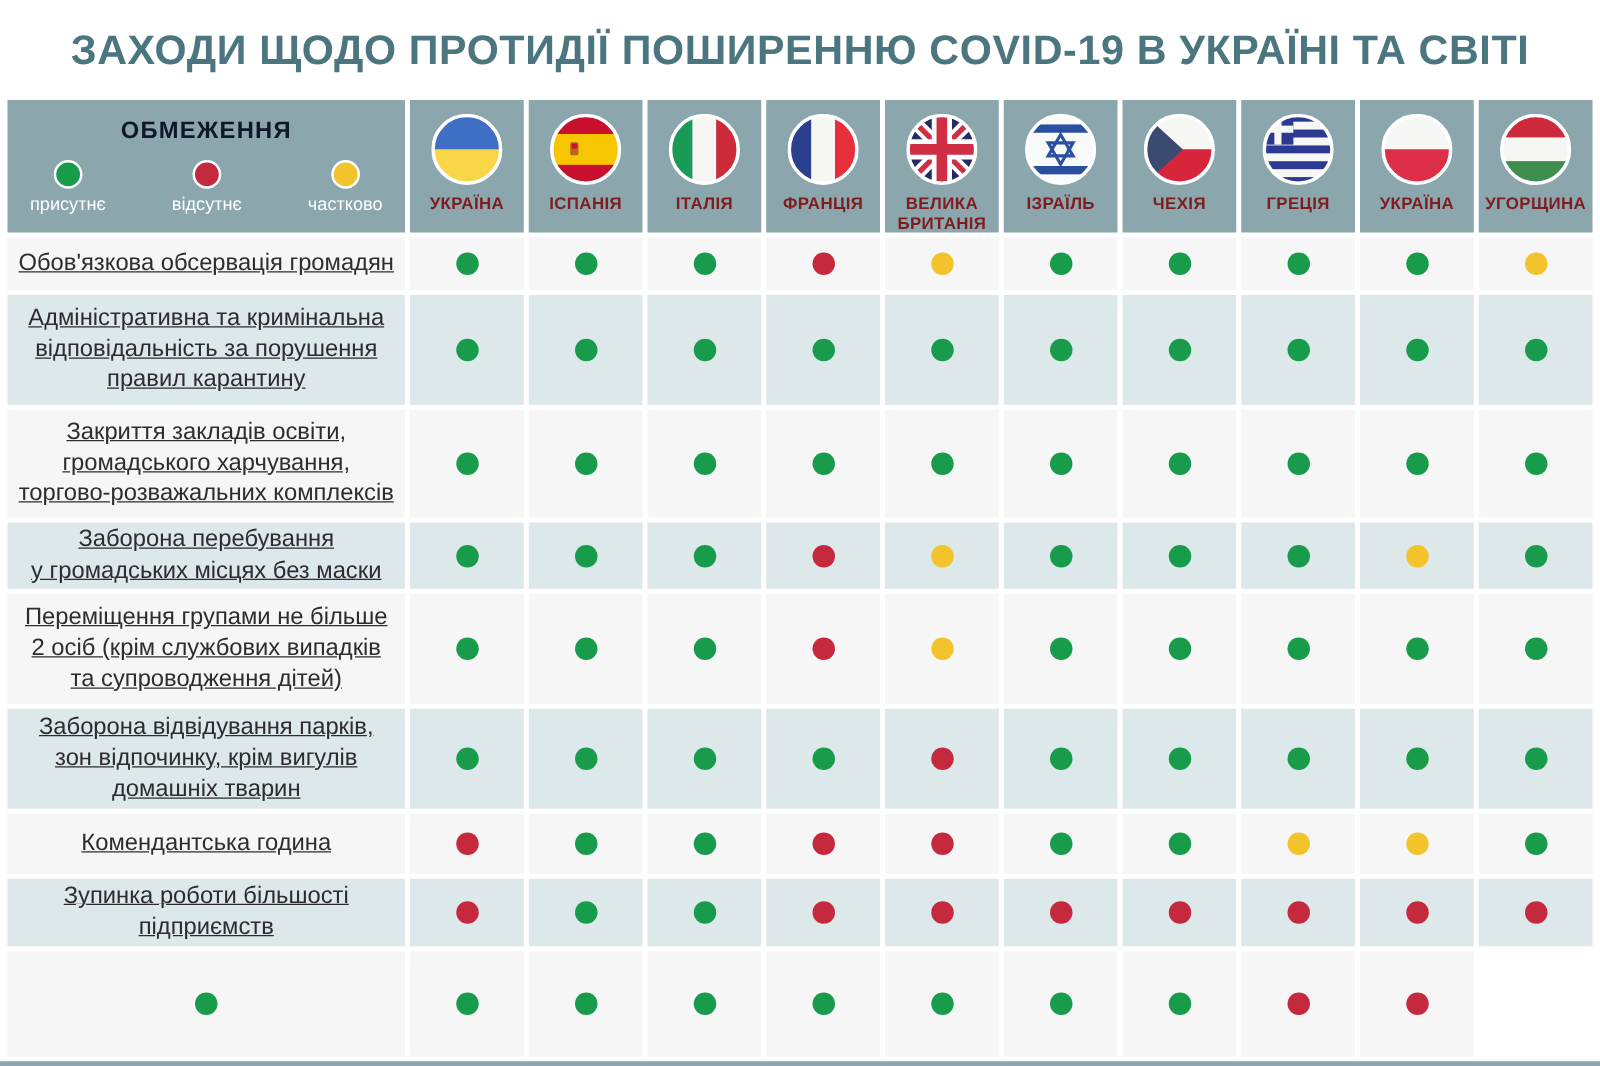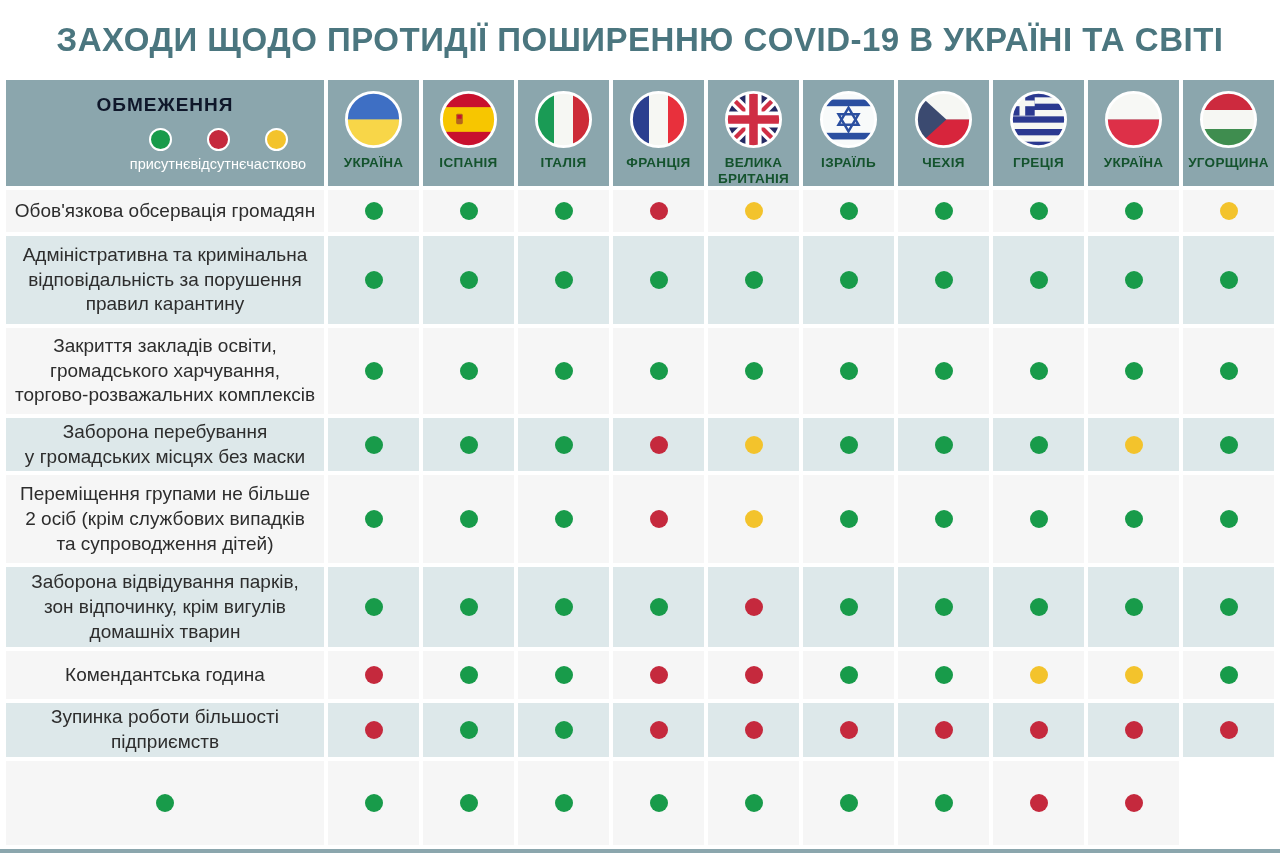--- a/index.html
+++ b/index.html
@@ -23,40 +23,40 @@
   }
   .header-row{min-height:104px;}
   .header-row .cell{background:#8ba6ad;}
   .legend-cell{
     display:flex;flex-direction:column;justify-content:center;gap:12px;
     padding:0 8px;
   }
   .legend-title{
     color:#0f172a;font-size:19px;font-weight:bold;text-align:center;letter-spacing:1px;
   }
-  .legend-items{display:flex;justify-content:flex-end;padding:0 10px;}
+  .legend-items{display:flex;justify-content:space-between;padding:0 10px;}
   .legend-item{display:flex;flex-direction:column;align-items:center;gap:5px;}
   .legend-dot{width:19px;height:19px;border-radius:50%;border:2px solid #ffffff;}
   .legend-label{color:#ffffff;font-size:14.5px;}
   .country-cell{
     display:flex;flex-direction:column;align-items:center;justify-content:flex-start;
     padding-top:11px;gap:7px;
   }
   .flag{display:block;height:57px;}
   .flag svg{display:block;}
   .country-name{
-    color:#14532d;font-size:13.5px;font-weight:bold;text-align:center;
+    color:#7f1d1d;font-size:13.5px;font-weight:bold;text-align:center;
     line-height:1.15;letter-spacing:0.3px;
   }
   .body-row .cell{background:#f6f6f6;}
   .body-row.alt .cell{background:#dde8ea;}
   .label-cell{
     display:flex;align-items:center;justify-content:center;
     text-align:center;font-size:19px;color:#2d2d2d;line-height:1.3;
-    white-space:pre-line;padding:2px 8px;
+    white-space:pre-line;padding:2px 8px;text-decoration:underline;
   }
   .dot-cell{display:flex;align-items:center;justify-content:center;}
   .dot{width:18px;height:18px;border-radius:50%;}
   .bottom-bar{margin-top:auto;height:7px;background:#8ba6ad;flex:0 0 auto;}
 </style>
 </head>
 <body>
 
 <div class="page">
   <div class="title">ЗАХОДИ ЩОДО ПРОТИДІЇ ПОШИРЕННЮ COVID-19 В УКРАЇНІ ТА СВІТІ</div>

